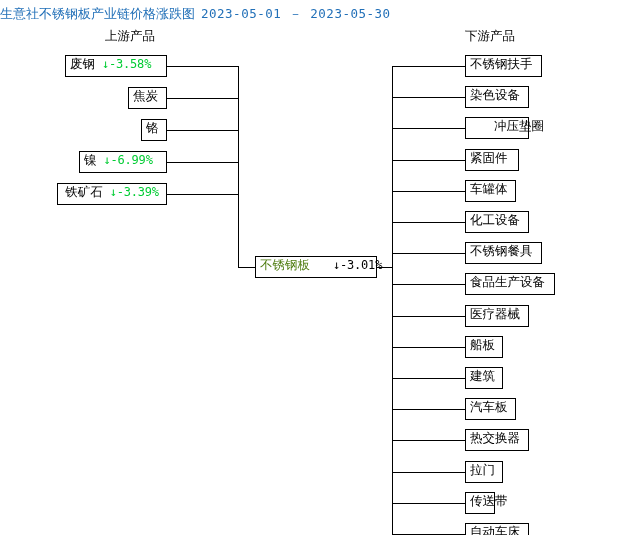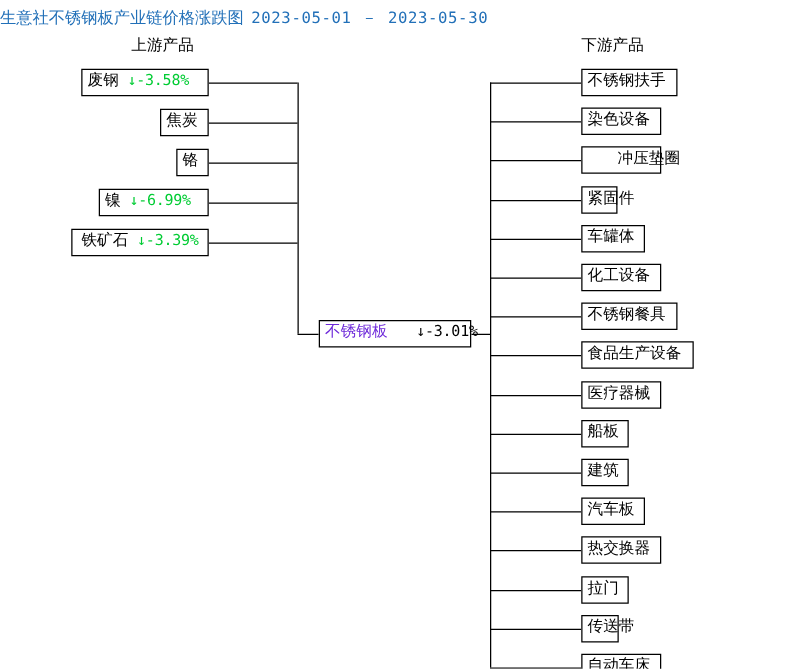--- a/index.html
+++ b/index.html
@@ -71,21 +71,21 @@
   .node .pct {
     color: #00cc33;
     font-family: "DejaVu Sans Mono", "Liberation Mono", monospace;
     font-size: 12px;
     margin-left: 7px;
     letter-spacing: -0.2px;
   }
   .node.center {
     border: 1px solid #000000;
   }
-  .node.center .nm { color: #6d28d9; }
+  .node.center .nm { color: #4d7c0f; }
   .node.center .pct { color: #000000; margin-left: 23px; }
 
   .up-node { text-align: left; }
   .down-node { text-align: left; }
 
   
   .hline {
     position: absolute;
     height: 0;
     border-top: 1px solid #000000;
@@ -145,21 +145,21 @@
       <div class="node up-node" style="left: 79px; top: 151px; width: 88px;"><span class="nm">镍</span><span class="pct">↓-6.99%</span></div>
       <div class="node up-node" style="left: 57px; top: 183px; width: 110px; text-align: center;"><span class="nm">铁矿石</span><span class="pct">↓-3.39%</span></div>
     </div>
   <div id="center-layer">
       <div class="node center" style="left: 255px; top: 256px; width: 122px;"><span class="nm">不锈钢板</span><span class="pct">↓-3.01%</span></div>
     </div>
   <div id="downstream-layer">
       <div class="node down-node" style="left: 465px; top: 55px; width: 77px;"><span class="nm">不锈钢扶手</span></div>
       <div class="node down-node" style="left: 465px; top: 86px; width: 64px;"><span class="nm">染色设备</span></div>
       <div class="node down-node" style="left: 465px; top: 117px; width: 64px; padding-left: 28px;"><span class="nm">冲压垫圈</span></div>
-      <div class="node down-node" style="left: 465px; top: 149px; width: 29px;"><span class="nm">紧固件</span></div>
+      <div class="node down-node" style="left: 465px; top: 149px; width: 54px;"><span class="nm">紧固件</span></div>
       <div class="node down-node" style="left: 465px; top: 180px; width: 51px;"><span class="nm">车罐体</span></div>
       <div class="node down-node" style="left: 465px; top: 211px; width: 64px;"><span class="nm">化工设备</span></div>
       <div class="node down-node" style="left: 465px; top: 242px; width: 77px;"><span class="nm">不锈钢餐具</span></div>
       <div class="node down-node" style="left: 465px; top: 273px; width: 90px;"><span class="nm">食品生产设备</span></div>
       <div class="node down-node" style="left: 465px; top: 305px; width: 64px;"><span class="nm">医疗器械</span></div>
       <div class="node down-node" style="left: 465px; top: 336px; width: 38px;"><span class="nm">船板</span></div>
       <div class="node down-node" style="left: 465px; top: 367px; width: 38px;"><span class="nm">建筑</span></div>
       <div class="node down-node" style="left: 465px; top: 398px; width: 51px;"><span class="nm">汽车板</span></div>
       <div class="node down-node" style="left: 465px; top: 429px; width: 64px;"><span class="nm">热交换器</span></div>
       <div class="node down-node" style="left: 465px; top: 461px; width: 38px;"><span class="nm">拉门</span></div>

